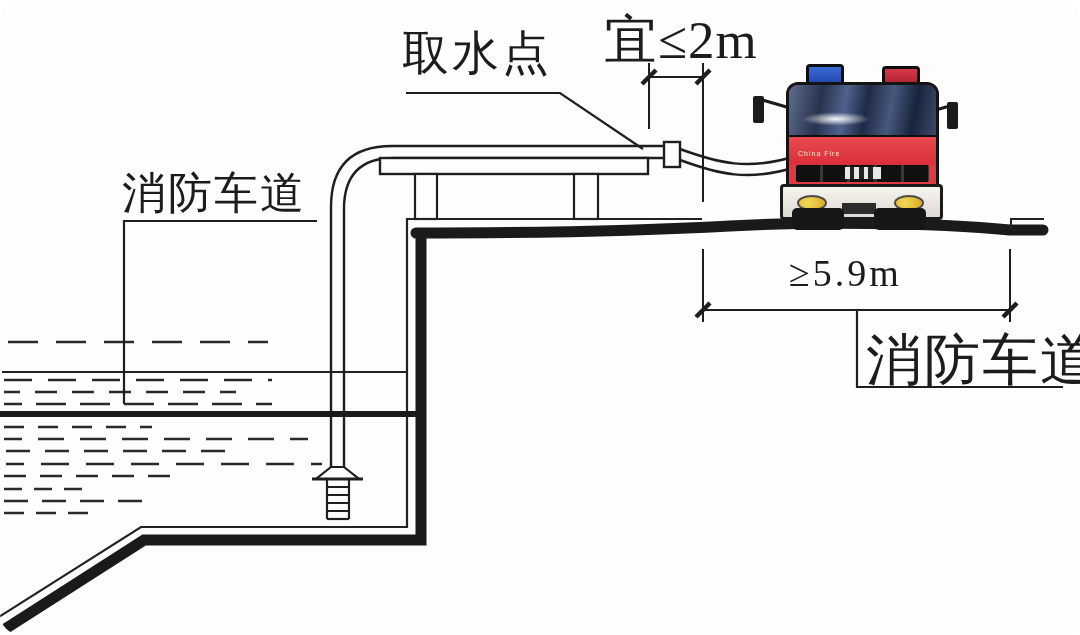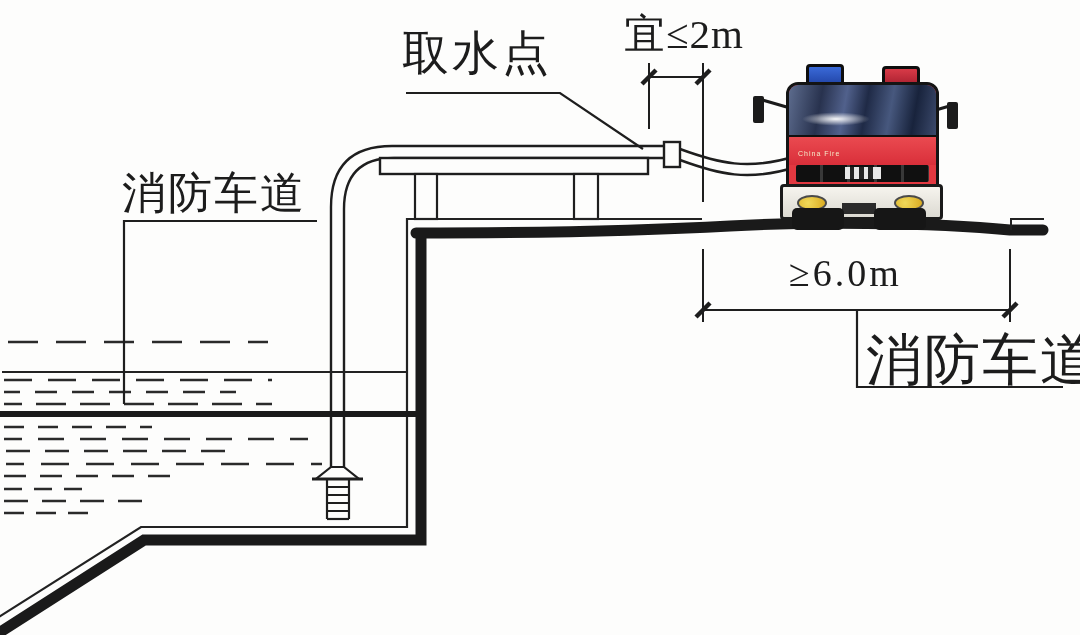--- a/index.html
+++ b/index.html
@@ -1,31 +1,32 @@
 <!DOCTYPE html>
 <html><head>
 <meta charset="utf-8">
 <style>
   html,body { margin:0; padding:0; background:#ffffff; }
   #canvas {
     position:relative; width:1080px; height:635px; margin:0 auto;
     background:#fdfdfc; overflow:hidden;
     font-family:"Liberation Sans", sans-serif;
+    border-radius:21px;
   }
   #linework { position:absolute; left:0; top:0; }
 
   
   .lbl {
     position:absolute; color:#1c1c1c; white-space:nowrap;
     font-family:"Liberation Serif","DejaVu Serif",serif;
     line-height:1;
   }
   .lbl-intake   { left:402px; top:30px;  font-size:47px; letter-spacing:3px; }
   .lbl-source   { left:122px; top:172px; font-size:44px; letter-spacing:2px; }
-  .lbl-dim2m    { left:624px; top:14px;  font-size:41px; letter-spacing:1px; }
+  .lbl-dim2m    { left:604px; top:14px;  font-size:53px; letter-spacing:1px; }
   .lbl-dim4m    { left:789px; top:254px; font-size:38px; letter-spacing:3px; }
   .lbl-firelane { left:866px; top:332px; font-size:56px; letter-spacing:2px; }
 
   
   .truck { position:absolute; left:750px; top:56px; width:210px; height:176px; }
   .beacon-blue { position:absolute; left:56px; top:8px; width:32px; height:20px;
     background:linear-gradient(180deg,#3a6ad8,#1e3fa0); border:3px solid #0e0e0e; border-radius:4px; }
   .beacon-red  { position:absolute; left:132px; top:10px; width:32px; height:18px;
     background:linear-gradient(180deg,#d83a48,#a31d2c); border:3px solid #0e0e0e; border-radius:4px; }
   .cab { position:absolute; left:36px; top:26px; width:147px; height:108px;
@@ -171,16 +172,16 @@
       <div class="headlight hl-right"></div>
       <div class="license"></div>
     </div>
     <div class="wheel wh-left"></div>
     <div class="wheel wh-right"></div>
   </div>
 
   <div class="lbl lbl-intake">取水点</div>
   <div class="lbl lbl-source">消防车道</div>
   <div class="lbl lbl-dim2m">宜≤2m</div>
-  <div class="lbl lbl-dim4m">≥6.0m</div>
+  <div class="lbl lbl-dim4m">≥5.9m</div>
   <div class="lbl lbl-firelane">消防车道</div>
 
 </div>
 
 </body></html>

